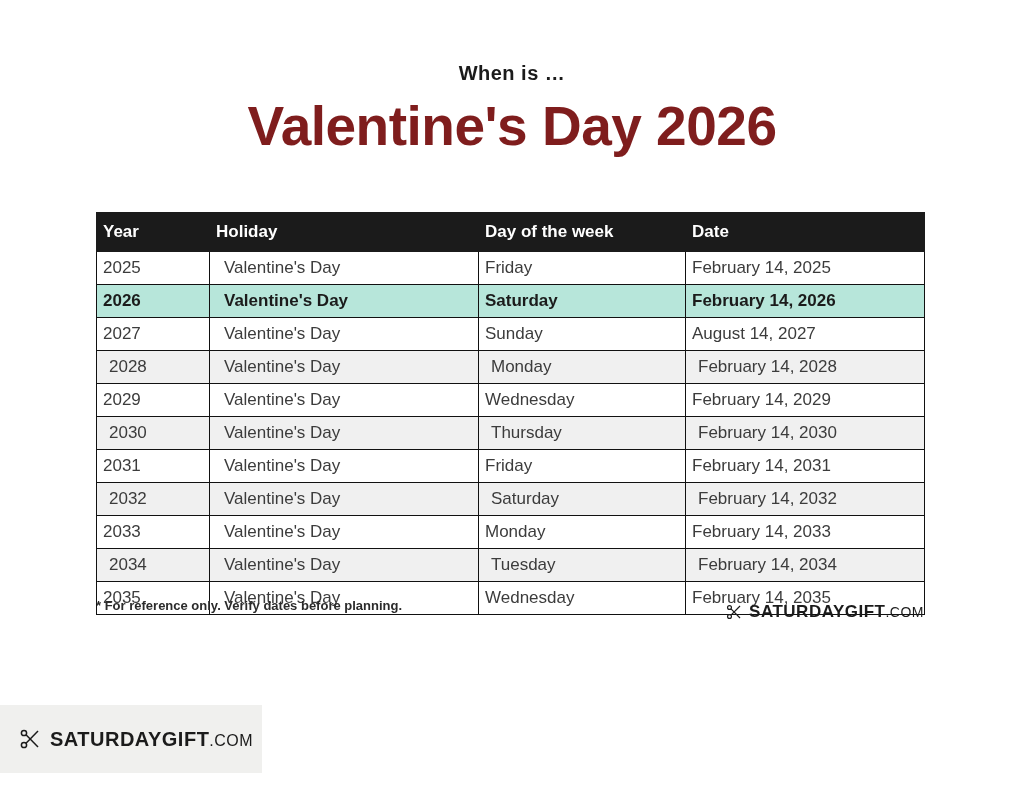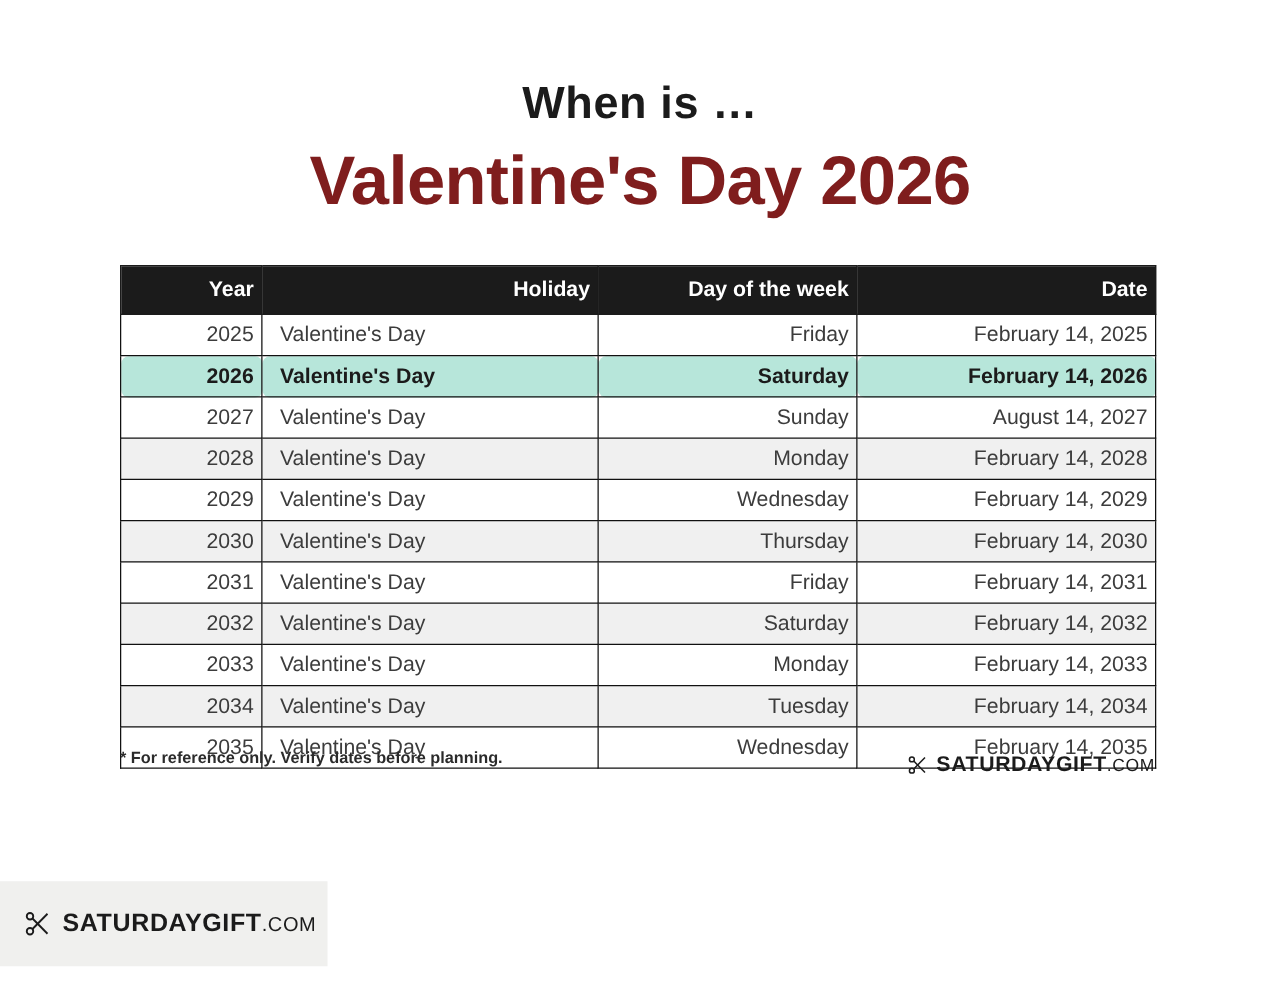--- a/index.html
+++ b/index.html
@@ -30,21 +30,21 @@
     width: 1024px;
     height: 680px;
     background: #ffffff;
   }
 
   .title-block {
     text-align: center;
     padding-top: 62px;
   }
   .eyebrow {
-    font-size: 36px;
+    font-size: 20px;
     font-weight: bold;
     color: #1b1b1b;
     letter-spacing: 0.5px;
     line-height: 1.1;
   }
   .headline {
     font-size: 55px;
     font-weight: bold;
     color: #7f1d1d;
     letter-spacing: -0.5px;
@@ -59,21 +59,21 @@
     width: 828px;
     border-collapse: collapse;
     table-layout: fixed;
   }
   table.holiday-table th,
   table.holiday-table td {
     border: 1px solid #111111;
     height: 32px;
     font-size: 17px;
     color: #3c3c3c;
-    text-align: right;
+    text-align: left;
     padding: 0 6px;
     font-weight: normal;
   }
   table.holiday-table thead th {
     background: #1b1b1b;
     color: #ffffff;
     font-weight: bold;
     font-size: 17px;
     height: 38px;
     border: 1px solid #1b1b1b;
@@ -83,21 +83,20 @@
     padding-left: 14px;
   }
   tr.row-alt td {
     background: #f0f0f0;
     padding-left: 12px;
   }
   tr.row-highlight td {
     background: #b7e6da;
     font-weight: bold;
     color: #1b1b1b;
-    border-radius: 6px;
   }
 
   .col-year { width: 113px; }
   .col-holiday { width: 269px; }
   .col-dow { width: 207px; }
   .col-date { width: 239px; }
 
   .footnote {
     position: absolute;
     left: 96px;

